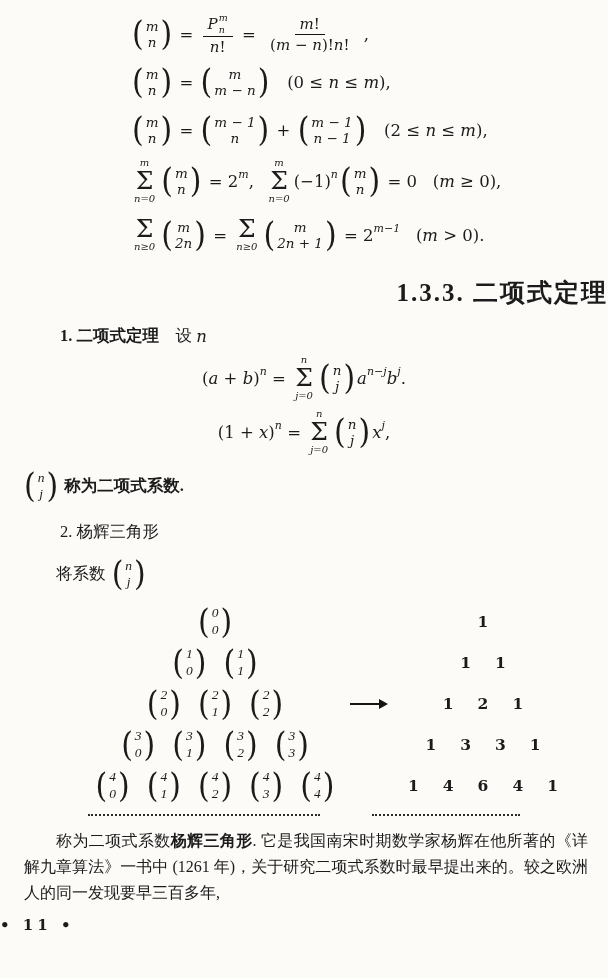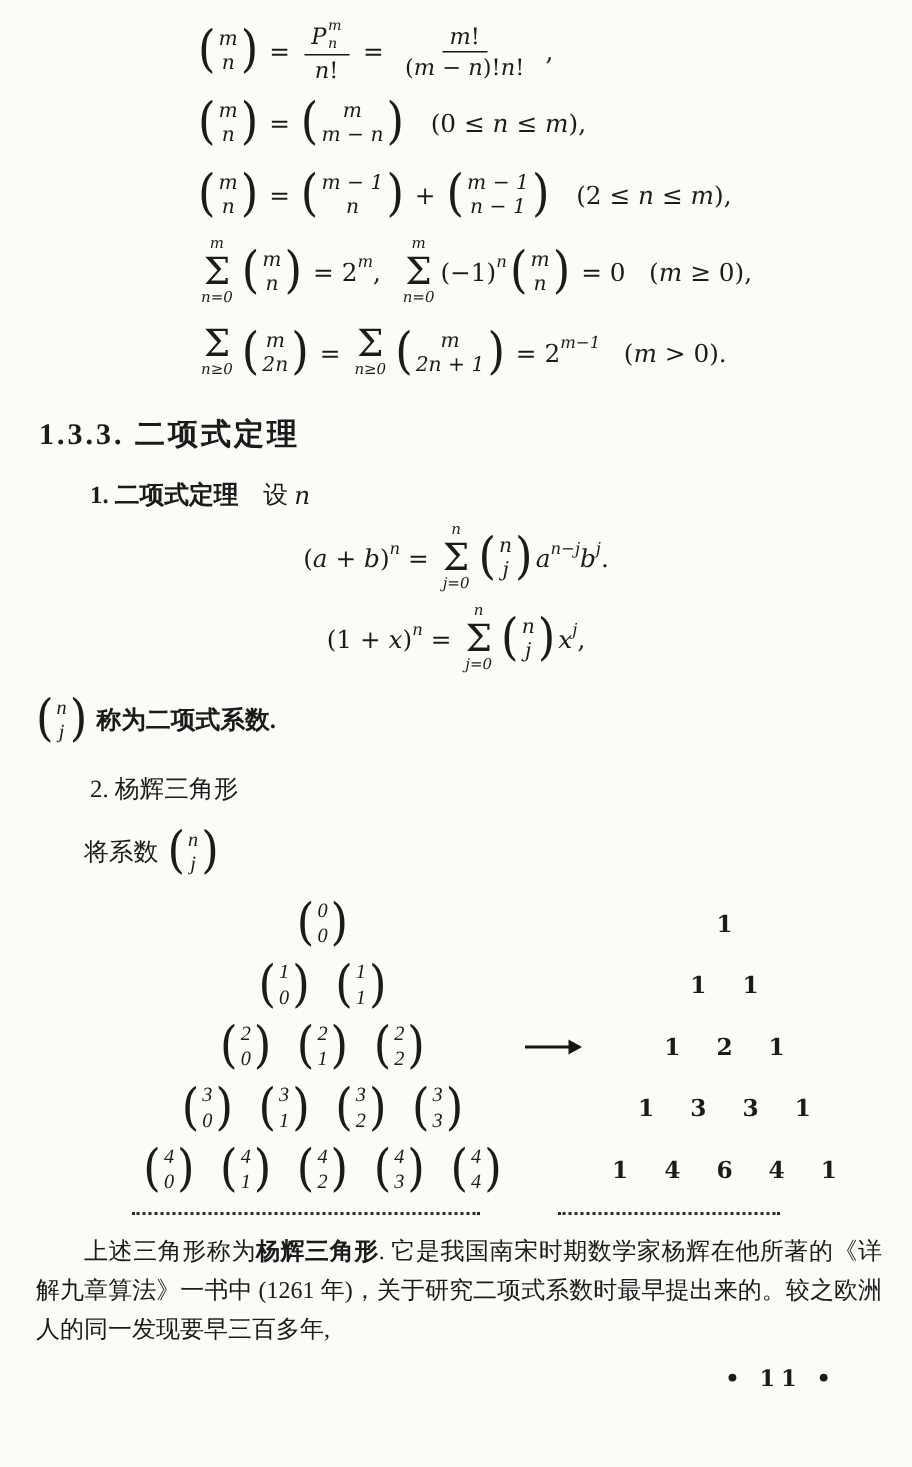--- a/index.html
+++ b/index.html
@@ -48,21 +48,21 @@
   .slim{font-size:10px;font-style:italic;line-height:1.25;white-space:pre;}
   .ssig{font-family:"DejaVu Serif",serif;font-size:25px;line-height:0.95;}
 
   
   .psb{display:inline-flex;align-items:center;}
   .pbase{font-style:italic;}
   .pstack{display:inline-flex;flex-direction:column;font-size:9.5px;font-style:italic;line-height:1.25;margin-left:1px;}
 
   
   .heading{
-    margin:14px 0 0 26px;font-size:20px;font-weight:bold;letter-spacing:2px;
+    margin:14px 0 0 26px;font-size:25px;font-weight:bold;letter-spacing:2px;text-align:right;
   }
   .sub1{padding-left:60px;margin-top:12px;}
   .special{margin:6px 0 0 28px;min-height:26px;display:flex;align-items:center;font-size:16.5px;}
   .noteline{padding-left:22px;margin-top:4px;min-height:46px;}
   .sub2{padding-left:60px;margin-top:10px;font-weight:normal;min-height:26px;}
   .arrange{padding-left:56px;margin-top:6px;min-height:46px;text-align:center;}
 
   
   .triangles{
     display:grid;grid-template-columns:262px 44px 186px;
@@ -84,21 +84,21 @@
   .dotspace{width:52px;}
   .dotline.right{width:148px;}
 
   .history{
     margin:12px 20px 0 24px;text-indent:2em;line-height:1.62;
     text-align:justify;font-size:16px;
   }
   .history b{font-weight:bold;}
 
   .pagenum{
-    margin-top:10px;padding-right:50px;text-align:right;
+    margin-top:10px;padding-right:50px;text-align:left;
     font-weight:bold;font-size:15px;letter-spacing:4px;
     font-family:"DejaVu Serif",serif;
   }
 </style>
 </head>
 <body>
 
 <div class="page">
 
   <div style="padding-top:10px;">
@@ -288,17 +288,17 @@
         <span class="tnum">1</span>
       </div>
     </div>
 
   <div class="dotsrow">
     <div class="dotline left"></div>
     <div class="dotspace"></div>
     <div class="dotline right"></div>
   </div>
 
-  <p class="history"><span>上述三角形称为</span><b>杨辉三角形</b><span>. 它是我国南宋时期数学家杨辉在他所著的《详解九章算法》一书中 (1261 年)，关于研究二项式系数时最早提出来的。较之欧洲人的同一发现要早三百多年,</span></p>
+  <p class="history"><span>称为二项式系数</span><b>杨辉三角形</b><span>. 它是我国南宋时期数学家杨辉在他所著的《详解九章算法》一书中 (1261 年)，关于研究二项式系数时最早提出来的。较之欧洲人的同一发现要早三百多年,</span></p>
 
   <div class="pagenum">• 11 •</div>
 
 </div>
 
 </body></html>

